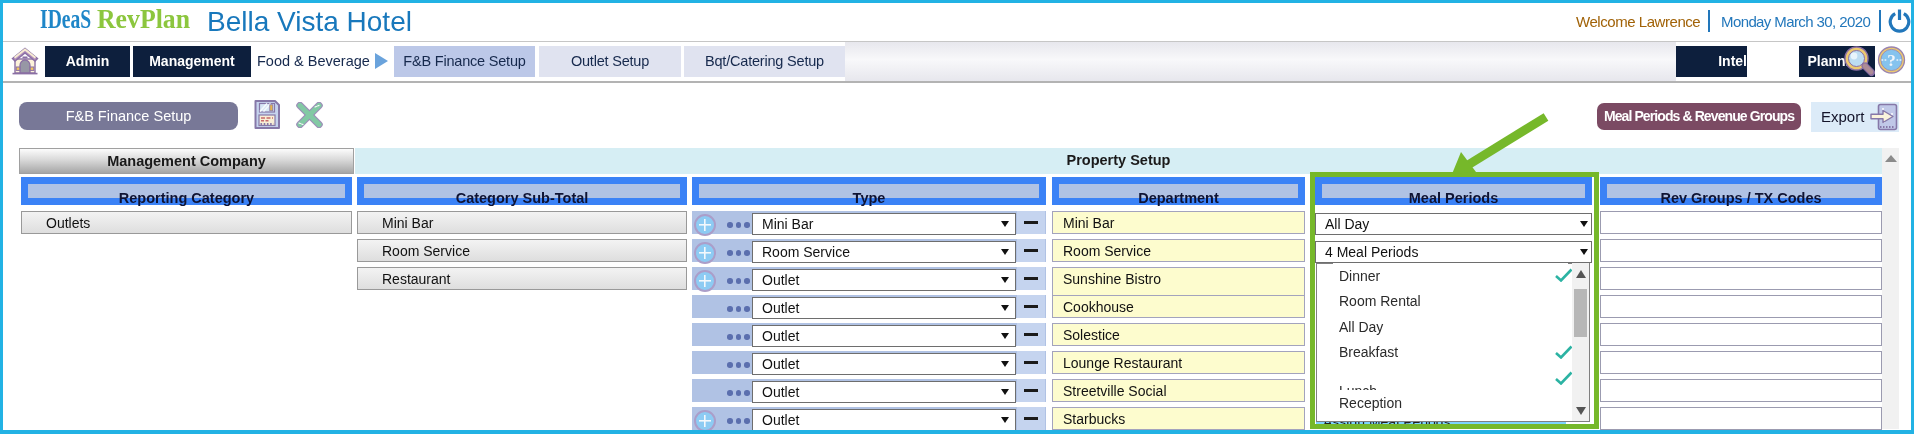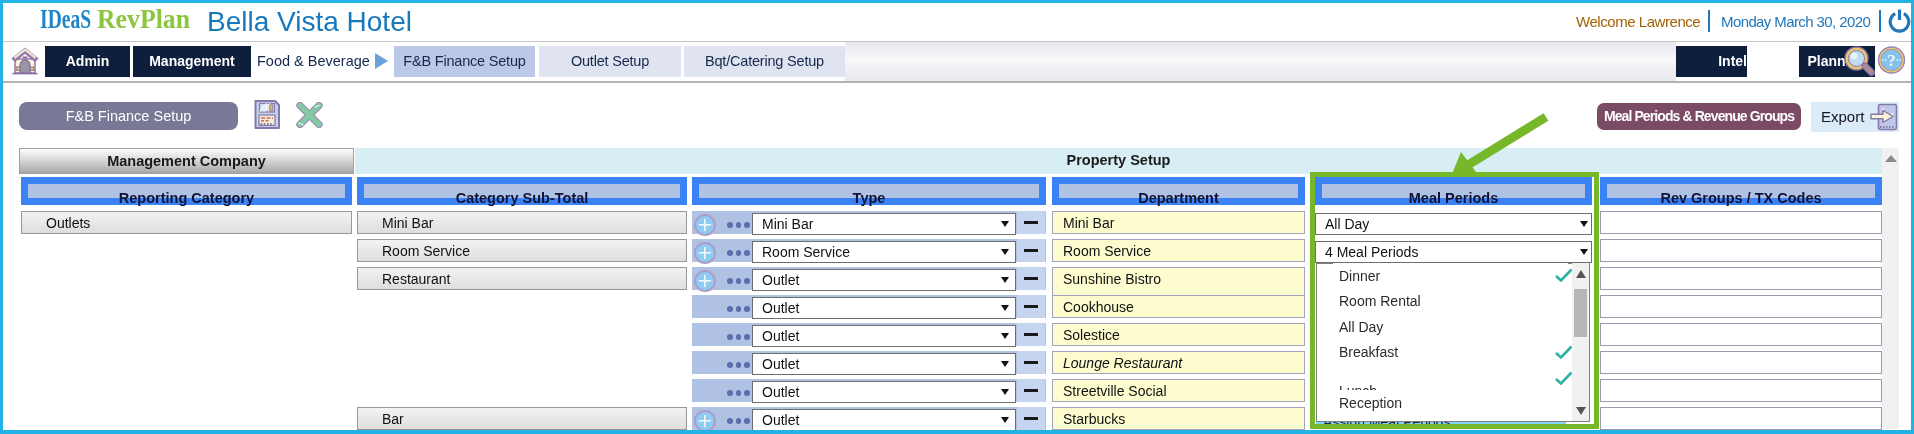--- a/index.html
+++ b/index.html
@@ -180,21 +180,20 @@
   <div class="abs hdr2" style="left:692px;width:354px;">Type</div>
   <div class="abs hdr2" style="left:1052px;width:253px;">Department</div>
   <div class="abs hdr2" style="left:1315px;width:277px;">Meal Periods</div>
   <div class="abs hdr2" style="left:1600px;width:282px;">Rev Groups / TX Codes</div>
 
   <div class="abs gcell" style="left:21px;top:211px;width:331px;height:23px;">Outlets</div>
 
   <div class="abs gcell" style="left:357px;top:211px;width:330px;height:23px;">Mini Bar</div>
   <div class="abs gcell" style="left:357px;top:239px;width:330px;height:23px;">Room Service</div>
   <div class="abs gcell" style="left:357px;top:267px;width:330px;height:23px;">Restaurant</div>
-  <div class="abs gcell" style="left:357px;top:407px;width:330px;height:23px;">Bar</div>
 
   <div class="abs tcell" style="left:692px;top:211px;width:354px;height:23px;"></div>
   <div class="abs tcell" style="left:692px;top:239px;width:354px;height:23px;"></div>
   <div class="abs tcell" style="left:692px;top:267px;width:354px;height:23px;"></div>
   <div class="abs tcell" style="left:692px;top:295px;width:354px;height:23px;"></div>
   <div class="abs tcell" style="left:692px;top:323px;width:354px;height:23px;"></div>
   <div class="abs tcell" style="left:692px;top:351px;width:354px;height:23px;"></div>
   <div class="abs tcell" style="left:692px;top:379px;width:354px;height:23px;"></div>
   <div class="abs tcell" style="left:692px;top:407px;width:354px;height:23px;"></div>
 
@@ -265,21 +264,21 @@
   <div class="abs minus" style="left:1017px;top:323px;width:28px;height:23px;"></div>
   <div class="abs minus" style="left:1017px;top:351px;width:28px;height:23px;"></div>
   <div class="abs minus" style="left:1017px;top:379px;width:28px;height:23px;"></div>
   <div class="abs minus" style="left:1017px;top:407px;width:28px;height:23px;"></div>
 
   <div class="abs ycell" style="left:1052px;top:211px;width:253px;height:23px;">Mini Bar</div>
   <div class="abs ycell" style="left:1052px;top:239px;width:253px;height:23px;">Room Service</div>
   <div class="abs ycell" style="left:1052px;top:267px;width:253px;height:30px;">Sunshine Bistro</div>
   <div class="abs ycell" style="left:1052px;top:295px;width:253px;height:23px;">Cookhouse</div>
   <div class="abs ycell" style="left:1052px;top:323px;width:253px;height:23px;">Solestice</div>
-  <div class="abs ycell" style="left:1052px;top:351px;width:253px;height:23px;font-style:italic;">Lounge Restaurant</div>
+  <div class="abs ycell" style="left:1052px;top:351px;width:253px;height:23px;">Lounge Restaurant</div>
   <div class="abs ycell" style="left:1052px;top:379px;width:253px;height:23px;">Streetville Social</div>
   <div class="abs ycell" style="left:1052px;top:407px;width:253px;height:23px;">Starbucks</div>
 
   <div class="abs sel" style="left:1315px;top:213px;width:277px;height:22px;">All Day</div>
   <div class="abs selarrow" style="left:1580px;top:221px;"></div>
   <div class="abs sel" style="left:1315px;top:241px;width:277px;height:22px;">4 Meal Periods</div>
   <div class="abs selarrow" style="left:1580px;top:249px;"></div>
 
   <div class="abs wcell" style="left:1600px;top:211px;width:282px;height:23px;"></div>
   <div class="abs wcell" style="left:1600px;top:239px;width:282px;height:23px;"></div>

